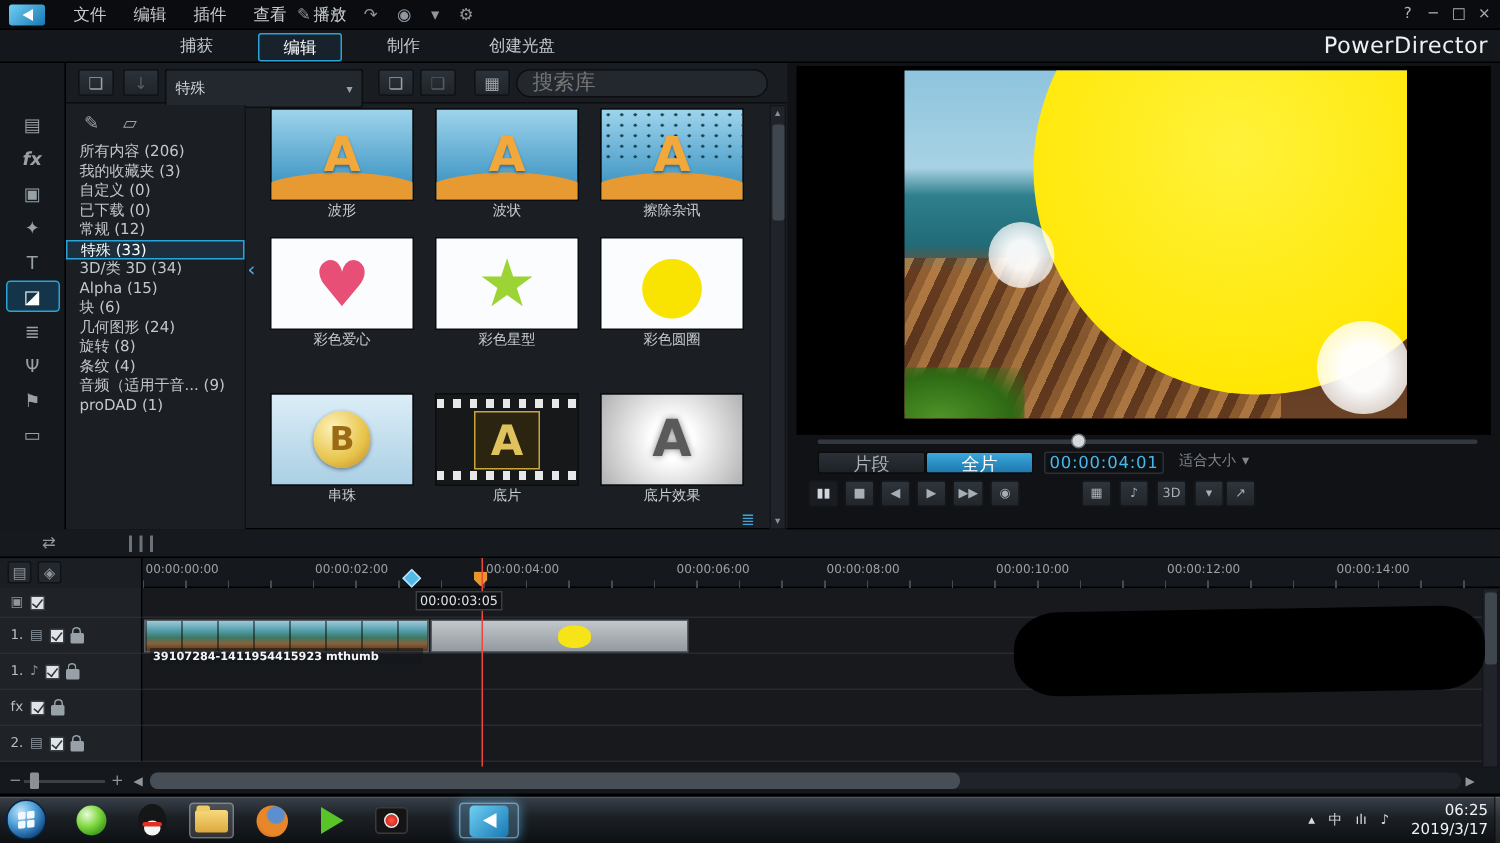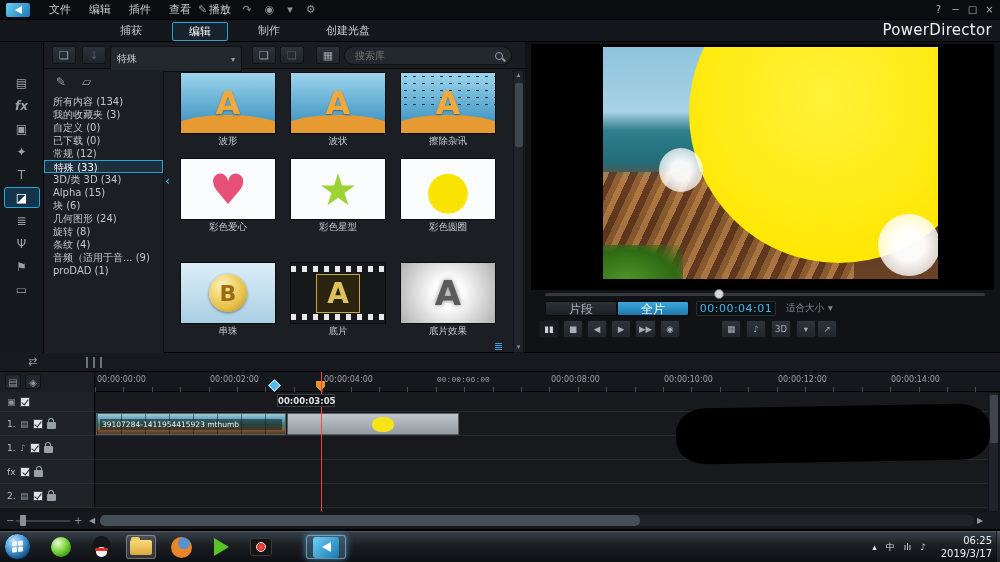--- a/index.html
+++ b/index.html
@@ -35,21 +35,21 @@
   .rail-item .fxit{font-style:italic;font-weight:bold;font-size:12px;}
 
   
   .lib{left:44px;top:42px;width:481px;height:311px;background:#1b1f24;border-bottom:1px solid #000;}
   .libbar{left:0;top:0;width:481px;height:27px;background:#191d22;border-bottom:1px solid #0b0d0f;}
   .lbico{position:absolute;top:4px;width:24px;height:18px;line-height:18px;text-align:center;color:#9aa1a8;font-size:11px;background:linear-gradient(#2c3239,#1f242a);border:1px solid #101316;border-radius:2px;}
   .lbico.dim{color:#565d64;}
   .lselect{left:66px;top:4px;width:132px;height:19px;background:#23282e;border:1px solid #0c0e10;border-radius:2px;display:flex;align-items:center;padding:12px 6px;font-size:10px;color:#d2d7db;}
   .lselect .car{margin-left:auto;color:#9aa1a8;font-size:8px;}
   .searchbox{left:300px;top:4px;width:168px;height:19px;background:#23282e;border:1px solid #0c0e10;border-radius:10px;display:flex;align-items:center;padding:0 8px;}
-  .searchbox input{flex:1;background:transparent;border:none;outline:none;color:#cfd4d8;font-size:10px;font-family:Liberation Sans, sans-serif;}
+  .searchbox input{flex:1;background:transparent;border:none;outline:none;color:#cfd4d8;font-size:14px;font-family:Liberation Serif, serif;}
   .mag{position:relative;width:8px;height:8px;border:1.5px solid #9aa0a8;border-radius:50%;}
   .mag::after{content:"";position:absolute;left:6px;top:6px;width:4px;height:1.5px;background:#9aa0a8;transform:rotate(45deg);}
 
   .cats{left:0;top:28px;width:120px;height:283px;background:#1b1f24;border-right:1px solid #101316;}
   .catIcons{display:flex;gap:16px;padding:5px 0 6px 12px;color:#9aa1a8;font-size:12px;}
   .cat{height:13px;line-height:13px;font-size:10px;color:#c2c7cc;padding-left:9px;white-space:nowrap;overflow:hidden;}
   .cat.sel{border:1px solid #2aa4d8;background:#1d2f3c;color:#fff;}
   .collapser{left:121px;top:132px;color:#4db6e8;font-size:13px;line-height:13px;}
 
   .grid{left:126px;top:28px;width:342px;height:283px;overflow:hidden;}
@@ -103,35 +103,35 @@
   .swapico{left:28px;top:2px;color:#8f969e;font-size:11px;}
   .grip{left:86px;top:4px;width:16px;height:11px;border-left:2px solid #6a737c;border-right:2px solid #6a737c;}
   .grip::after{content:"";position:absolute;left:5px;top:0;width:2px;height:11px;background:#6a737c;}
   .ruler{left:0;top:372px;width:1000px;height:20px;background:#15181c;border-bottom:1px solid #000;}
   .rcorner{left:0;top:0;width:95px;height:20px;background:#1b1e23;border-right:1px solid #000;}
   .rcico{position:absolute;top:2px;width:16px;height:15px;line-height:15px;text-align:center;color:#8f969e;font-size:10px;background:#23282e;border:1px solid #101316;border-radius:2px;}
   .rlabels{left:95px;top:0;width:893px;height:20px;background-image:repeating-linear-gradient(to right,#454b52 0 1px,transparent 1px 28.4px);background-size:auto 5px;background-repeat:repeat-x;background-position:left bottom;}
   .rlab{position:absolute;top:3px;font-size:8px;color:#9aa0a8;white-space:nowrap;}
   .marker-orange{left:316px;top:381px;width:9px;height:10px;background:#e8952c;clip-path:polygon(0 0,100% 0,100% 55%,50% 100%,0 55%);z-index:30;}
   .marker-diamond{left:270px;top:381px;width:9px;height:9px;background:#52b8e8;border:1px solid #bfe4f6;transform:rotate(45deg);z-index:30;}
-  .ttip{left:277px;top:394px;width:58px;height:13px;line-height:12px;text-align:center;background:#0f1113;border:1px solid #3a3f45;color:#dfe3e6;font-size:8.5px;z-index:40;font-weight:bold;}
+  .ttip{left:277px;top:394px;width:58px;height:13px;line-height:12px;text-align:center;background:#0f1113;border:1px solid #3a3f45;color:#dfe3e6;font-size:8.5px;z-index:40;}
   .playhead{left:321px;top:372px;width:1px;height:139px;background:#f0453a;z-index:35;}
 
   .tracks{left:0;top:392px;width:1000px;height:120px;background:#141619;}
   .thead{position:absolute;left:0;width:95px;background:#1f2328;border-right:1px solid #000;border-bottom:1px solid #2a2e33;display:flex;align-items:center;gap:4px;padding-left:7px;}
   .tnum{font-size:9px;color:#b8bec4;min-width:9px;}
   .ttico{font-size:9px;color:#8f969e;}
   .cb{position:relative;width:10px;height:10px;background:#dfe4e8;border:1px solid #3a3f45;border-radius:1px;}
   .cb::after{content:"";position:absolute;left:2.5px;top:.5px;width:3px;height:6px;border:solid #333;border-width:0 1.5px 1.5px 0;transform:rotate(38deg);}
   .lock{position:relative;width:9px;height:7px;background:#98a0a8;border-radius:1px;margin-top:4px;}
   .lock::before{content:"";position:absolute;left:1.5px;top:-4px;width:4px;height:4px;border:1.5px solid #98a0a8;border-bottom:none;border-radius:3px 3px 0 0;}
   .lane{position:absolute;left:95px;width:893px;border-bottom:1px solid #262b30;background:#17191d;}
   .clip{position:absolute;height:22px;border:1px solid #565c62;z-index:10;}
   .clip1{background-image:repeating-linear-gradient(90deg,rgba(10,14,16,.5) 0 1px,transparent 1px 24px),linear-gradient(180deg,#9ccad8 0%,#58a0b0 30%,#3a7a68 55%,#8a6038 75%,#503622 100%);}
-  .cliplabel{position:absolute;left:3px;right:3px;top:5px;height:11px;line-height:11px;background:rgba(18,22,26,.55);color:#f2f4f6;font-size:7.5px;white-space:nowrap;overflow:hidden;padding:0 2px;}
+  .cliplabel{position:absolute;left:3px;right:3px;top:18px;height:11px;line-height:11px;background:rgba(18,22,26,.55);color:#f2f4f6;font-size:7.5px;white-space:nowrap;overflow:hidden;padding:0 2px;font-weight:bold;}
   .clipgray{background:linear-gradient(180deg,#c2c7cb,#939aa0);}
   .yellowblob{position:absolute;left:84px;top:3px;width:22px;height:15px;background:#f6e418;border-radius:45%;}
   .minithumb{position:absolute;left:16px;top:2px;width:20px;height:17px;background:linear-gradient(#bfe0f2,#7fb8dc);border:1px solid #5a6066;}
   .balloondot{position:absolute;left:7px;top:4px;width:5px;height:6px;border-radius:50%;background:#e85a30;}
   .clip3text{position:absolute;left:42px;top:4px;font-size:8.5px;color:#16181c;}
   .censorblob{position:absolute;left:676px;top:14px;width:314px;height:56px;background:#000;border-radius:30px/24px;transform:rotate(-1deg);z-index:12;}
 
   .hscroll{left:0;top:512px;width:1000px;height:18px;background:#15181c;border-bottom:1px solid #000;}
   .zoomico{position:absolute;top:2px;color:#8f969e;font-size:10px;line-height:13px;}
   .zoomtrack{left:16px;top:8px;width:54px;height:2px;background:#3a4046;}
@@ -256,21 +256,21 @@
         <input placeholder="搜索库" style="">
         <span class="mag"></span>
       </div>
     </div>
 
     <div class="a cats">
       <div class="catIcons">
         <span>✎</span>
         <span>▱</span>
       </div>
-      <div class="cat">所有内容 (134)</div>
+      <div class="cat">所有内容 (206)</div>
       <div class="cat">我的收藏夹 (3)</div>
       <div class="cat">自定义 (0)</div>
       <div class="cat">已下载 (0)</div>
       <div class="cat">常规 (12)</div>
       <div class="cat sel">特殊 (33)</div>
       <div class="cat">3D/类 3D (34)</div>
       <div class="cat">Alpha (15)</div>
       <div class="cat">块 (6)</div>
       <div class="cat">几何图形 (24)</div>
       <div class="cat">旋转 (8)</div>
@@ -390,21 +390,21 @@
 
   <div class="a ruler">
     <div class="a rcorner">
       <span class="rcico" style="left:5px;">▤</span>
       <span class="rcico" style="left:25px;">◈</span>
     </div>
     <div class="a rlabels">
       <span class="rlab" style="left:2px;">00:00:00:00</span>
       <span class="rlab" style="left:115px;">00:00:02:00</span>
       <span class="rlab" style="left:229px;">00:00:04:00</span>
-      <span class="rlab" style="left:342px;font-family:Liberation Mono, monospace;">00:00:06:00</span>
+      <span class="rlab" style="left:356px;">00:00:06:00</span>
       <span class="rlab" style="left:456px;">00:00:08:00</span>
       <span class="rlab" style="left:569px;">00:00:10:00</span>
       <span class="rlab" style="left:683px;">00:00:12:00</span>
       <span class="rlab" style="left:796px;">00:00:14:00</span>
     </div>
   </div>
 
   <div class="a tracks">
 
     <div class="thead" style="top:0;height:20px;">

